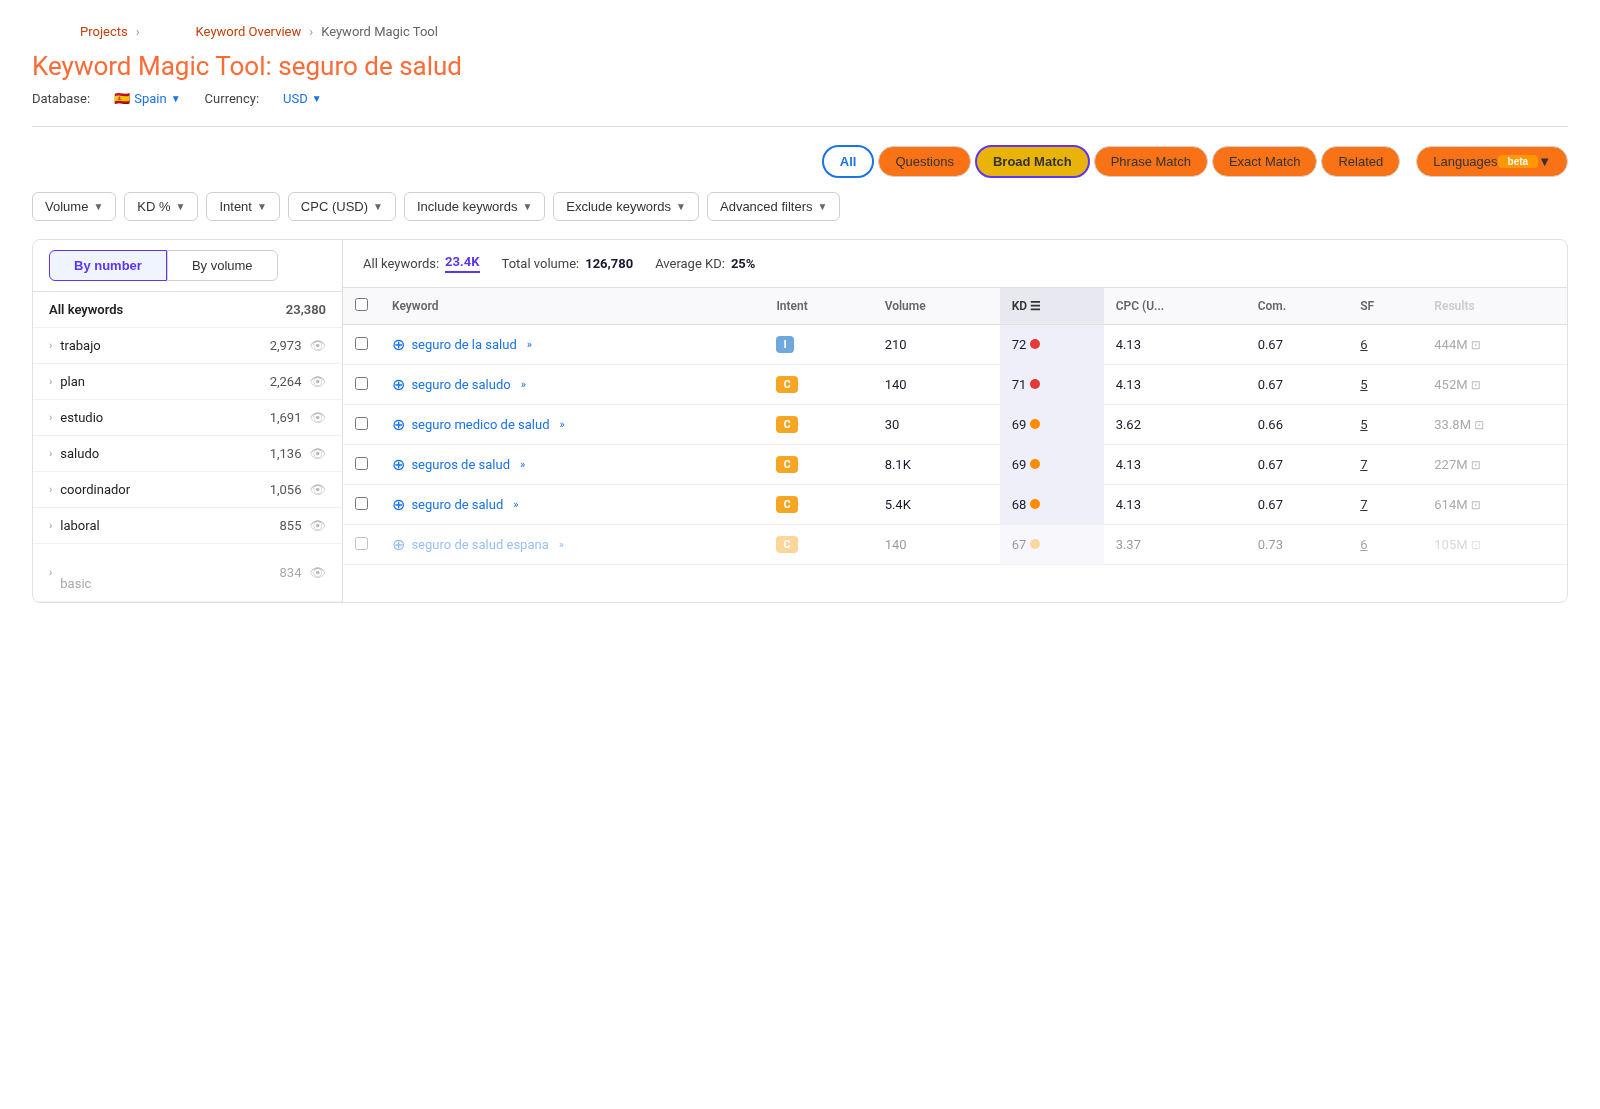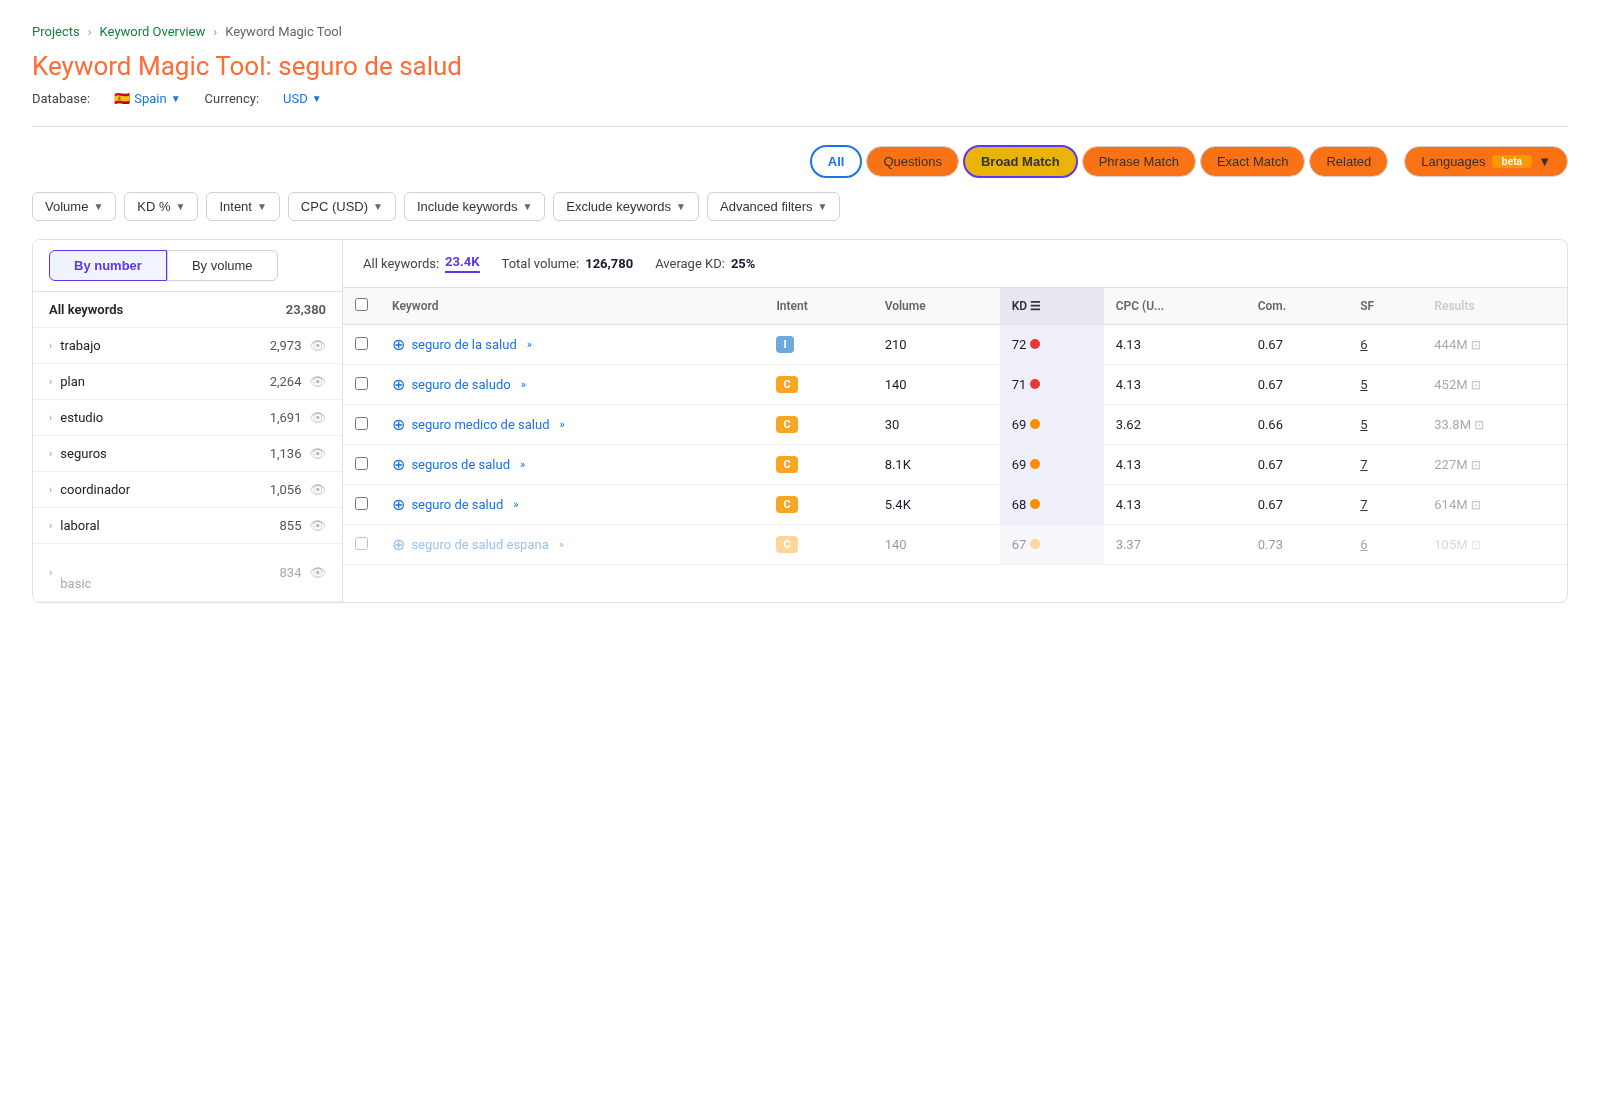--- a/index.html
+++ b/index.html
@@ -17,21 +17,21 @@
       overflow: hidden;
     }
     .breadcrumb {
       display: flex;
       align-items: center;
       gap: 8px;
       color: #666;
       font-size: 13px;
       margin-bottom: 12px;
     }
-    .breadcrumb a { color: #15803d; text-decoration: none; }
+    .breadcrumb a { color: #c2410c; text-decoration: none; margin-left: 48px; }
     .breadcrumb-sep { color: #999; }
     .page-title {
       font-size: 26px;
       font-weight: 700;
       margin-bottom: 10px;
     }
     .page-title span { color: #ff6b35; font-weight: 400; }
     .db-row {
       display: flex;
       align-items: center;
@@ -76,21 +76,20 @@
     }
     .tab-btn.active-outline {
       background: #eab308;
       border: 2px solid #5c35f5;
       color: #333;
       font-weight: 600;
     }
     .tab-btn.languages {
       display: flex;
       align-items: center;
-      gap: 6px;
       margin-left: 12px;
     }
     .beta-badge {
       background: #ff9800;
       color: #fff;
       font-size: 10px;
       padding: 1px 10px;
       border-radius: 4px;
       font-weight: 600;
     }
@@ -369,21 +368,21 @@
 
         <div class="sidebar-item">
           <span class="chevron-right">›</span>
           <span class="item-label">estudio</span>
           <span class="item-count">1,691</span>
           <span class="eye-icon">👁</span>
         </div>
 
         <div class="sidebar-item">
           <span class="chevron-right">›</span>
-          <span class="item-label">seguros</span>
+          <span class="item-label">saludo</span>
           <span class="item-count">1,136</span>
           <span class="eye-icon">👁</span>
         </div>
 
         <div class="sidebar-item">
           <span class="chevron-right">›</span>
           <span class="item-label">coordinador</span>
           <span class="item-count">1,056</span>
           <span class="eye-icon">👁</span>
         </div>

